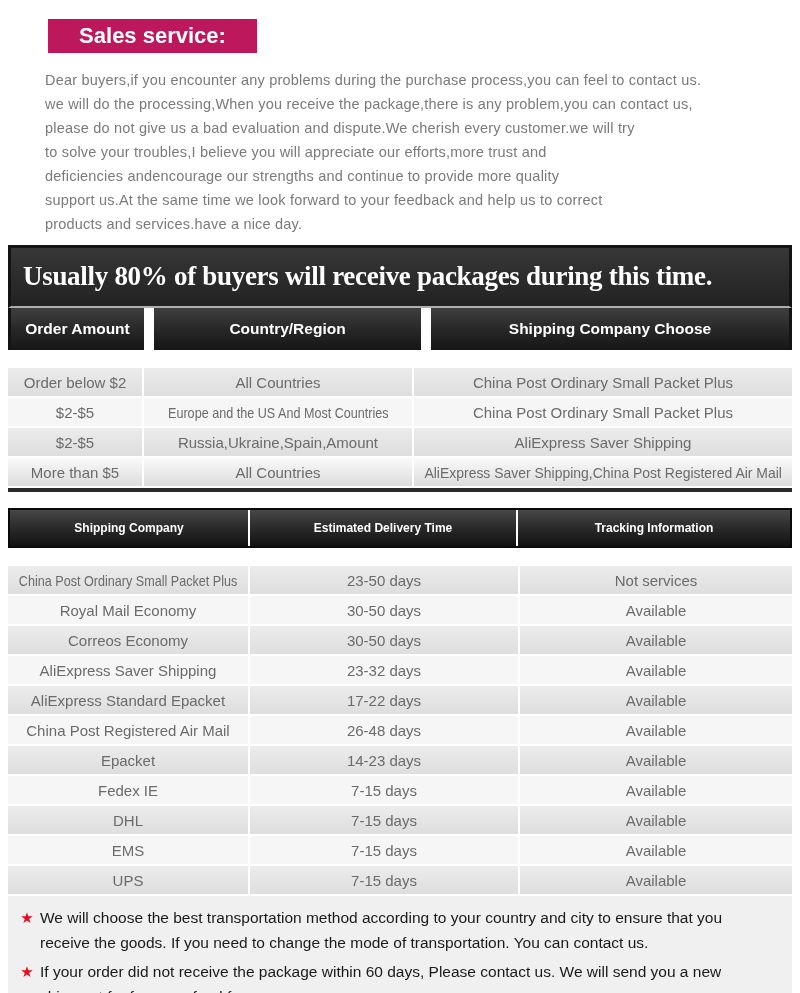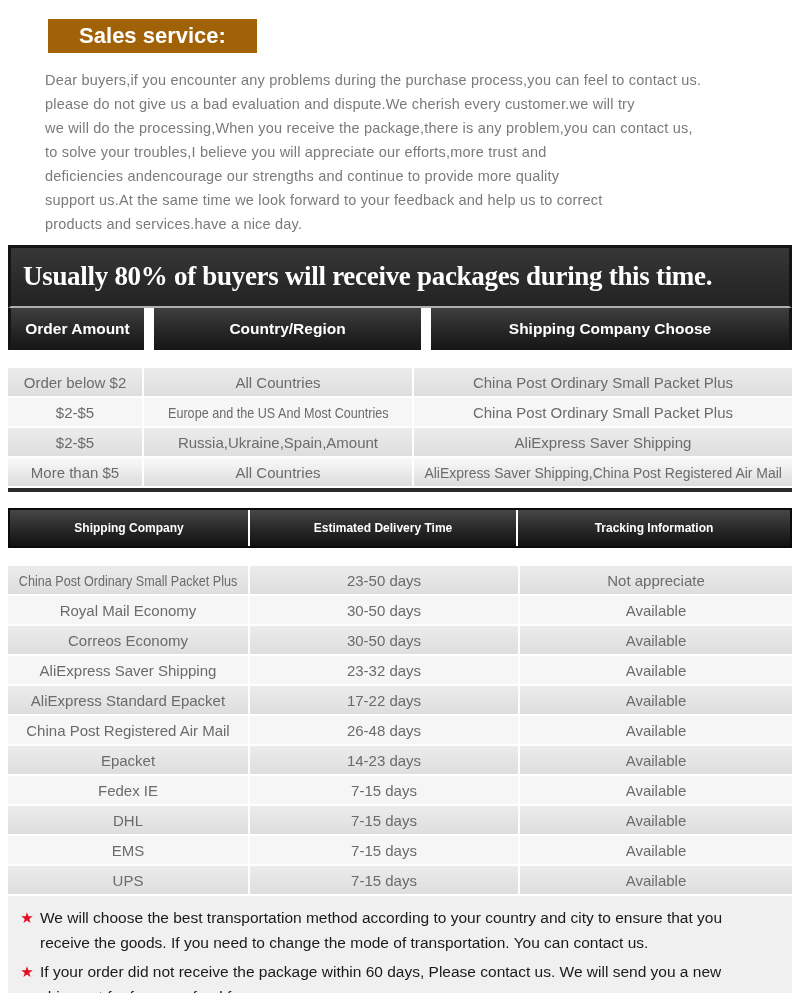--- a/index.html
+++ b/index.html
@@ -9,21 +9,21 @@
     height: 993px;
     font-family: "Liberation Sans", sans-serif;
     position: relative;
     overflow: hidden;
   }
 
   
   .sales-box {
     display: inline-block;
     margin: 19px 0 0 48px;
-    background: #a16207;
+    background: #be185d;
     color: #ffffff;
     font-size: 22px;
     font-weight: bold;
     width: 209px;
     height: 34px;
     line-height: 33px;
     text-align: center;
   }
   .intro {
     margin: 15px 0 0 45px;
@@ -145,22 +145,22 @@
 <body>
 
 
 
 
 <div class="sales-box">Sales service:</div>
 
 
 <div class="intro">
   <div>Dear buyers,if you encounter any problems during the purchase process,you can feel to contact us.</div>
+  <div>we will do the processing,When you receive the package,there is any problem,you can contact us,</div>
   <div>please do not give us a bad evaluation and dispute.We cherish every customer.we will try</div>
-  <div>we will do the processing,When you receive the package,there is any problem,you can contact us,</div>
   <div>to solve your troubles,I believe you will appreciate our efforts,more trust and</div>
   <div>deficiencies andencourage our strengths and continue to provide more quality</div>
   <div>support us.At the same time we look forward to your feedback and help us to correct</div>
   <div>products and services.have a nice day.</div>
 </div>
 
 
 <div class="section t1">
   <div class="banner">Usually 80% of buyers will receive packages during this time.</div>
 
@@ -227,21 +227,21 @@
 
   <div class="t2-body">
 
     <div class="cell row-gray">
         <span class="cond">China Post Ordinary Small Packet Plus</span>
       </div>
     <div class="cell row-gray">
         <span>23-50 days</span>
       </div>
     <div class="cell row-gray">
-        <span>Not appreciate</span>
+        <span>Not services</span>
       </div>
 
     <div class="cell row-light">
         <span>Royal Mail Economy</span>
       </div>
     <div class="cell row-light">
         <span>30-50 days</span>
       </div>
     <div class="cell row-light">
         <span>Available</span>

